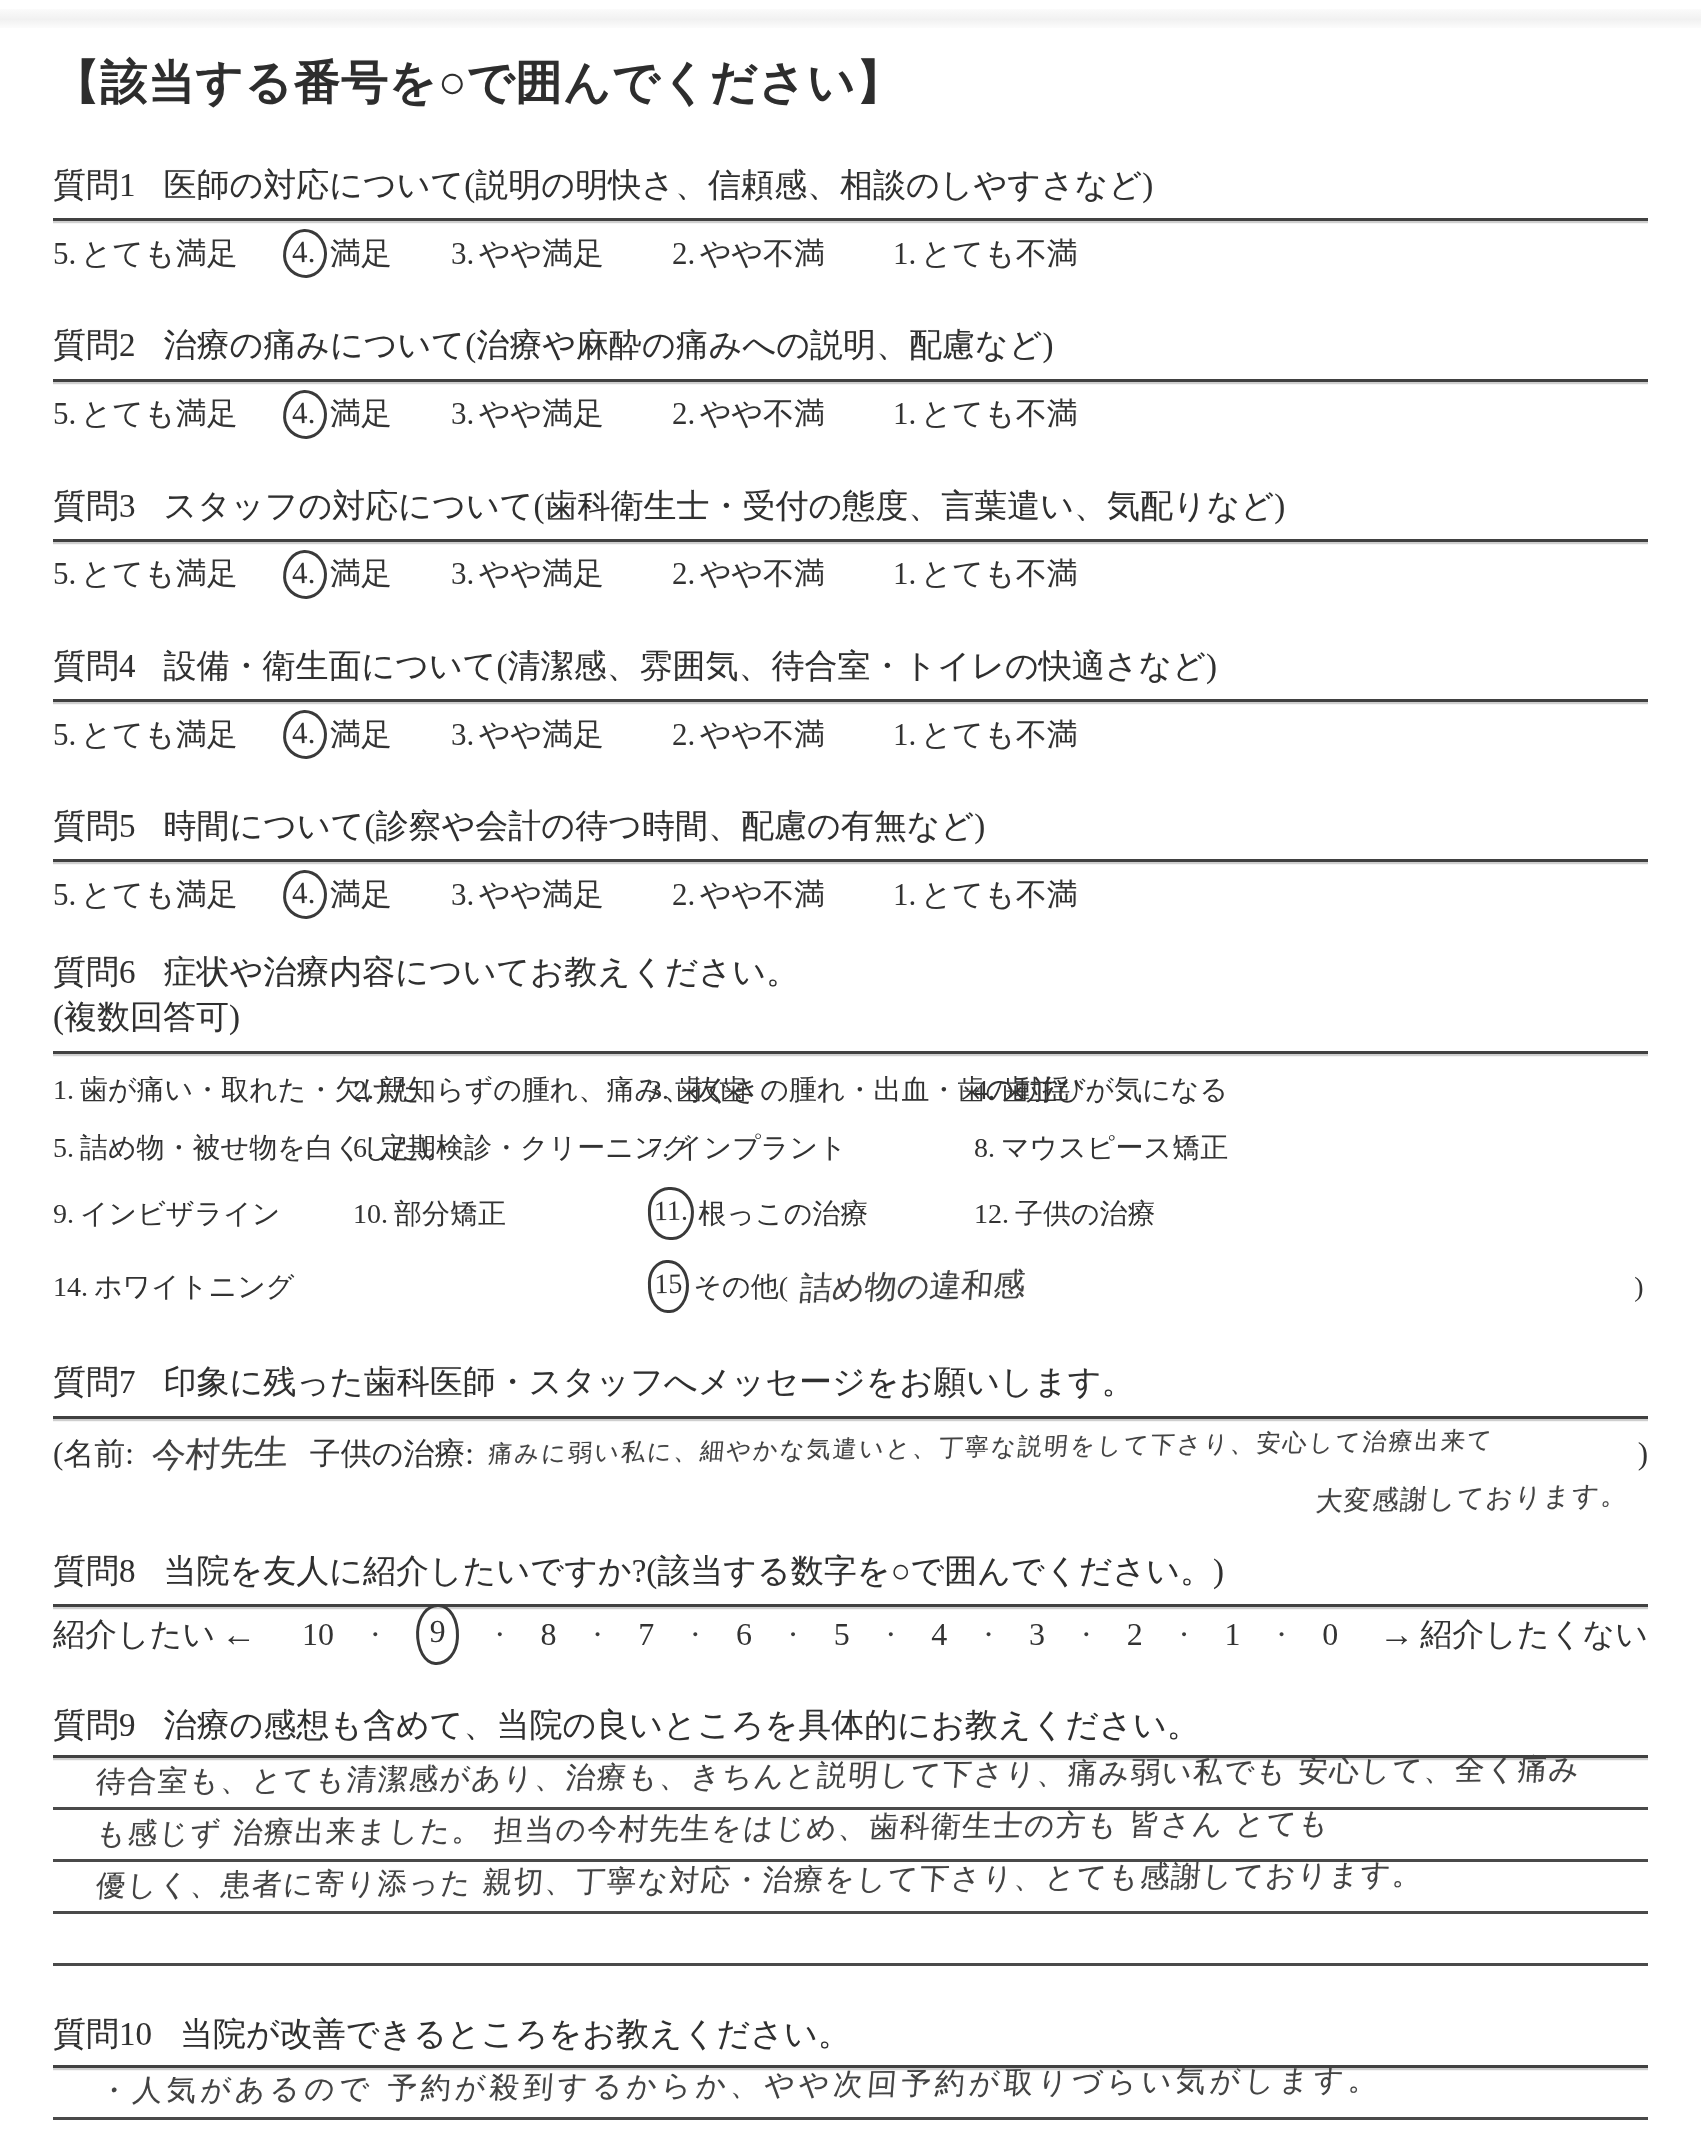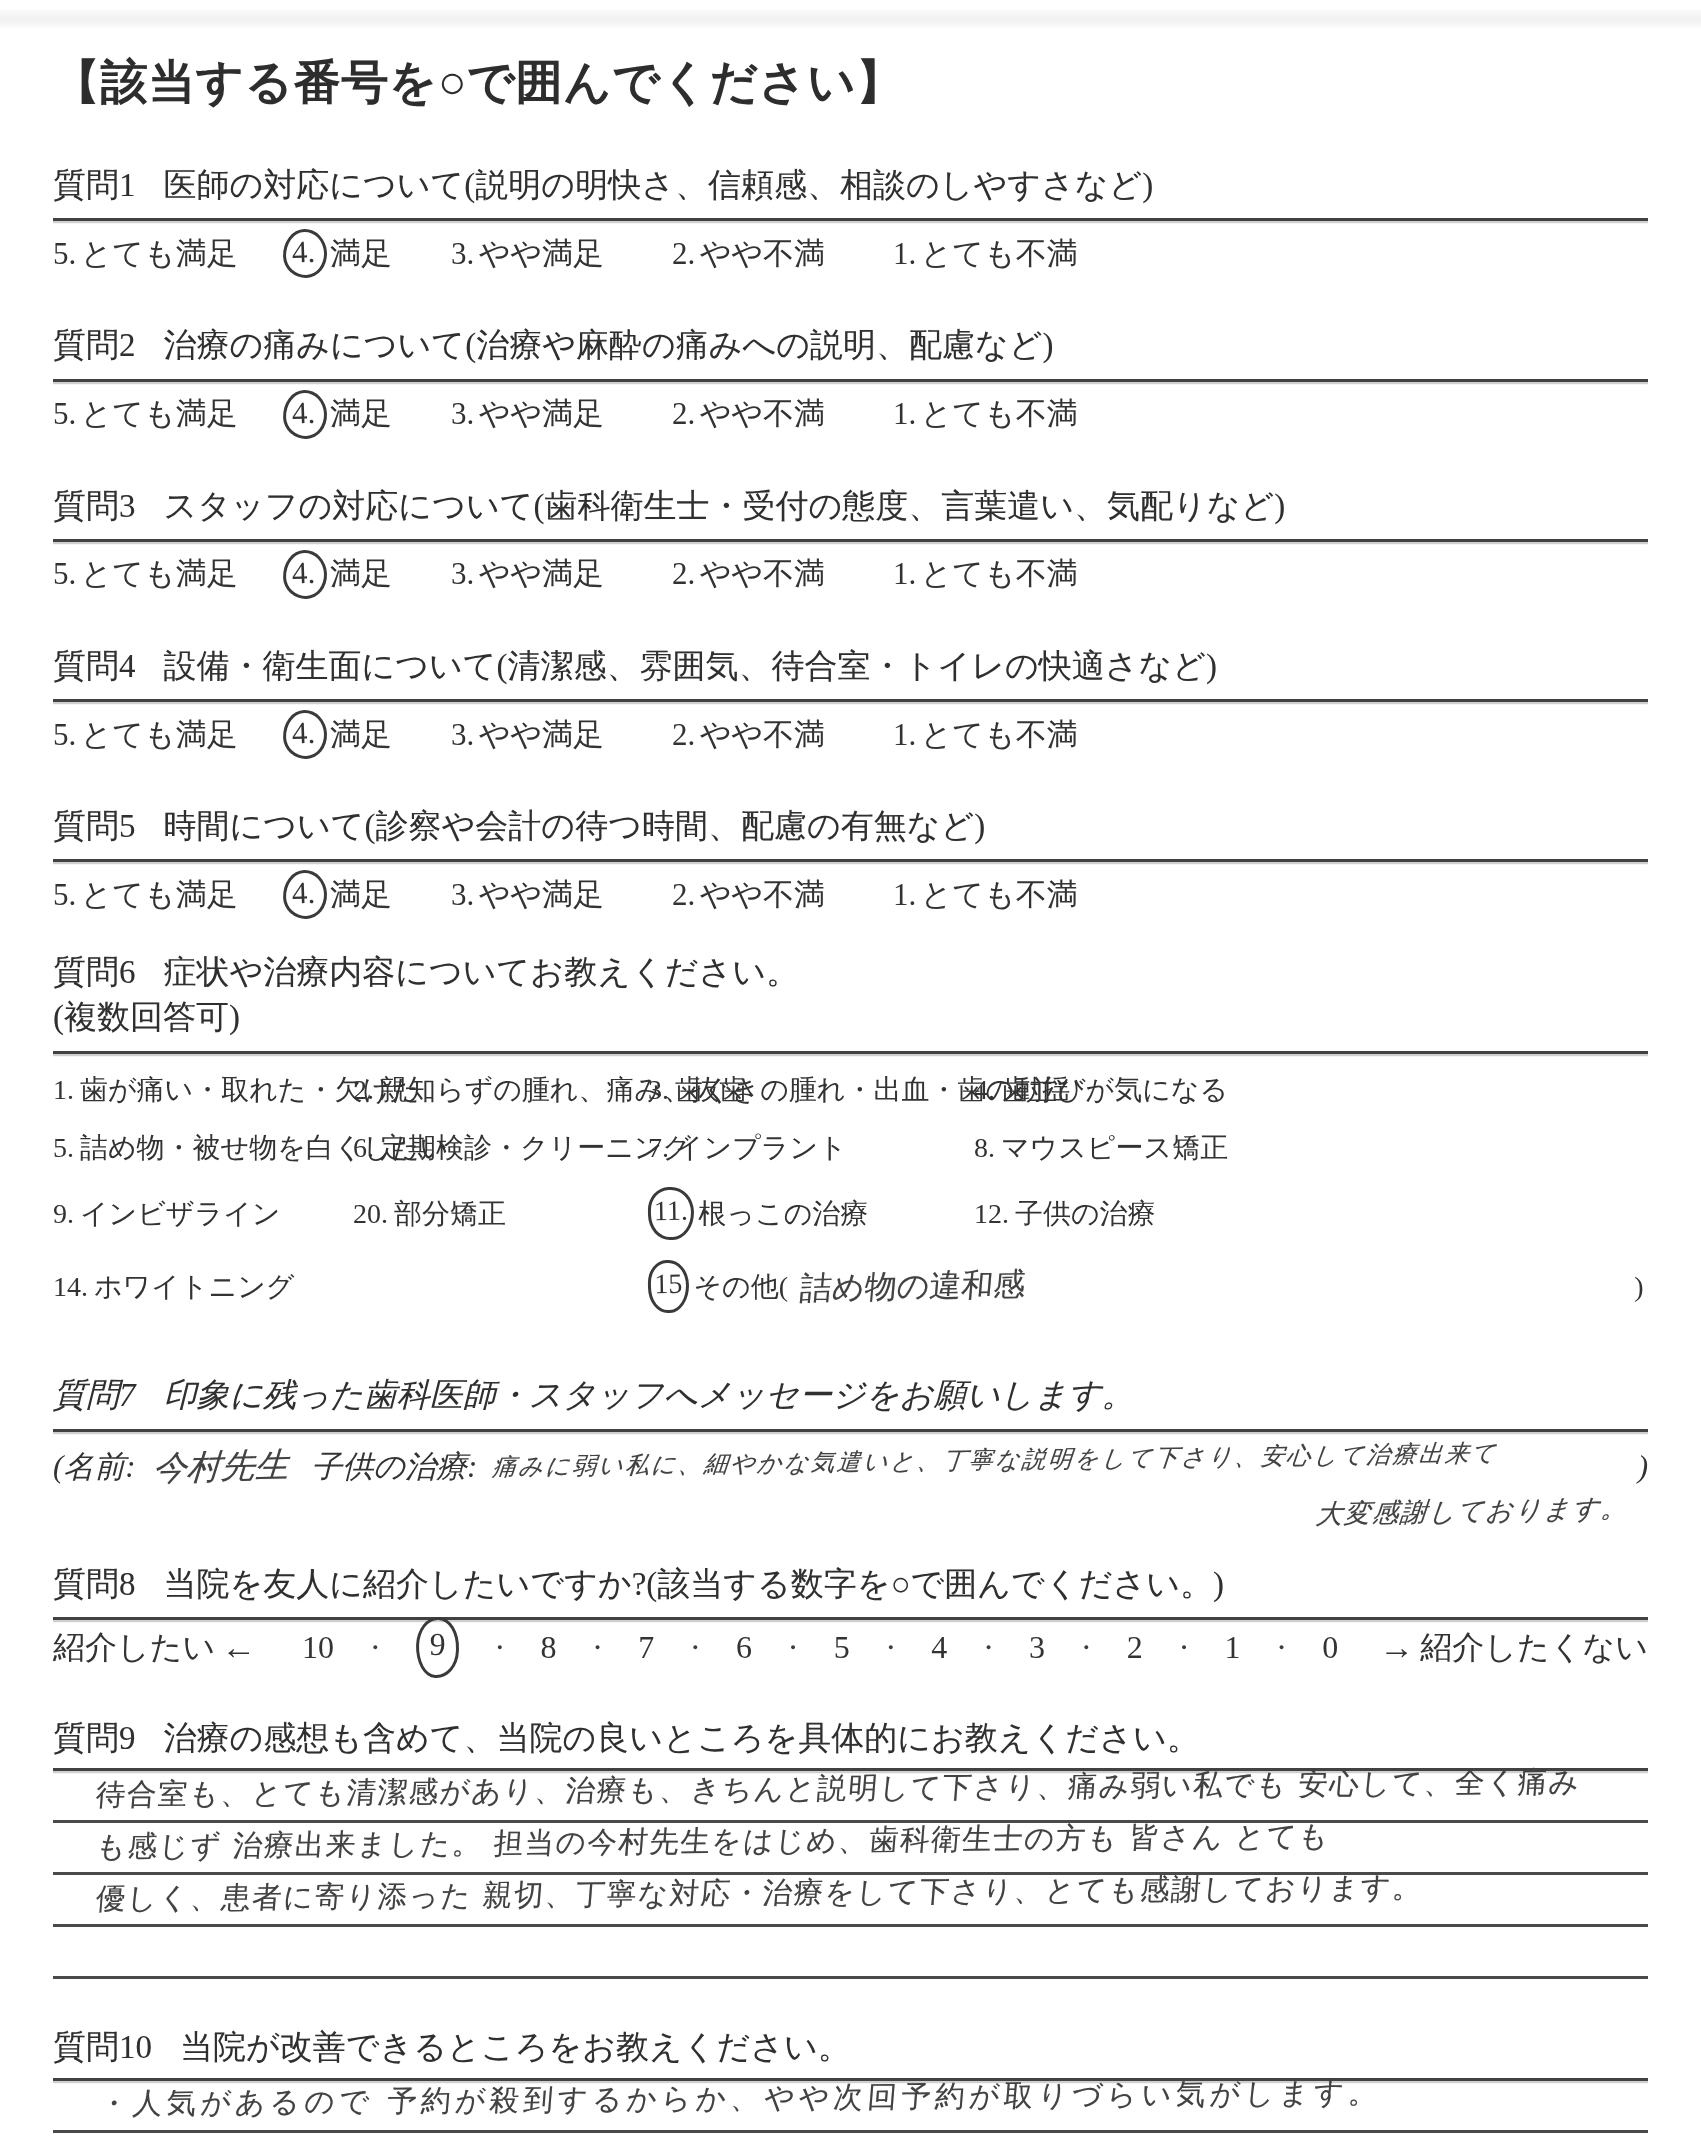--- a/index.html
+++ b/index.html
@@ -15,21 +15,21 @@
   }
   .paper { padding:0 53px; position:relative; }
 
   .title {
     margin-top:51px; font-size:47px; font-weight:600; color:#2d2d2d;
     letter-spacing:0.7px; text-shadow:0 0 0.7px rgba(40,40,40,.25);
   }
 
   .qblock { margin-top:49px; }
   .qblock.q6 { margin-top:35px; }
-  .qblock.q7 { margin-top:60px;font-style:italic; }
+  .qblock.q7 { margin-top:47px; }
   .qblock.q8 { margin-top:35px; }
   .qblock.q9 { margin-top:44px; }
   .qblock.q10 { margin-top:46px; }
 
   .qheading {
     display:flex; align-items:baseline; font-size:33px; color:#2f2f2f;
     white-space:nowrap; text-shadow:0 0 0.7px rgba(40,40,40,.2);
   }
   .qheading .qlabel { margin-right:28px; }
   .qheading .qleft { display:flex; align-items:baseline; }
@@ -314,21 +314,21 @@
         </span>
       <span class="opt">
           <span class="num">8.</span>
           <span>マウスピース矯正</span>
         </span>
       <span class="opt">
           <span class="num">9.</span>
           <span>インビザライン</span>
         </span>
       <span class="opt">
-          <span class="num">20.</span>
+          <span class="num">10.</span>
           <span>部分矯正</span>
         </span>
       <span class="opt">
           <span class="circle-sm">
             <span>11.</span>
           </span>
           <span>根っこの治療</span>
         </span>
       <span class="opt">
           <span class="num">12.</span>

